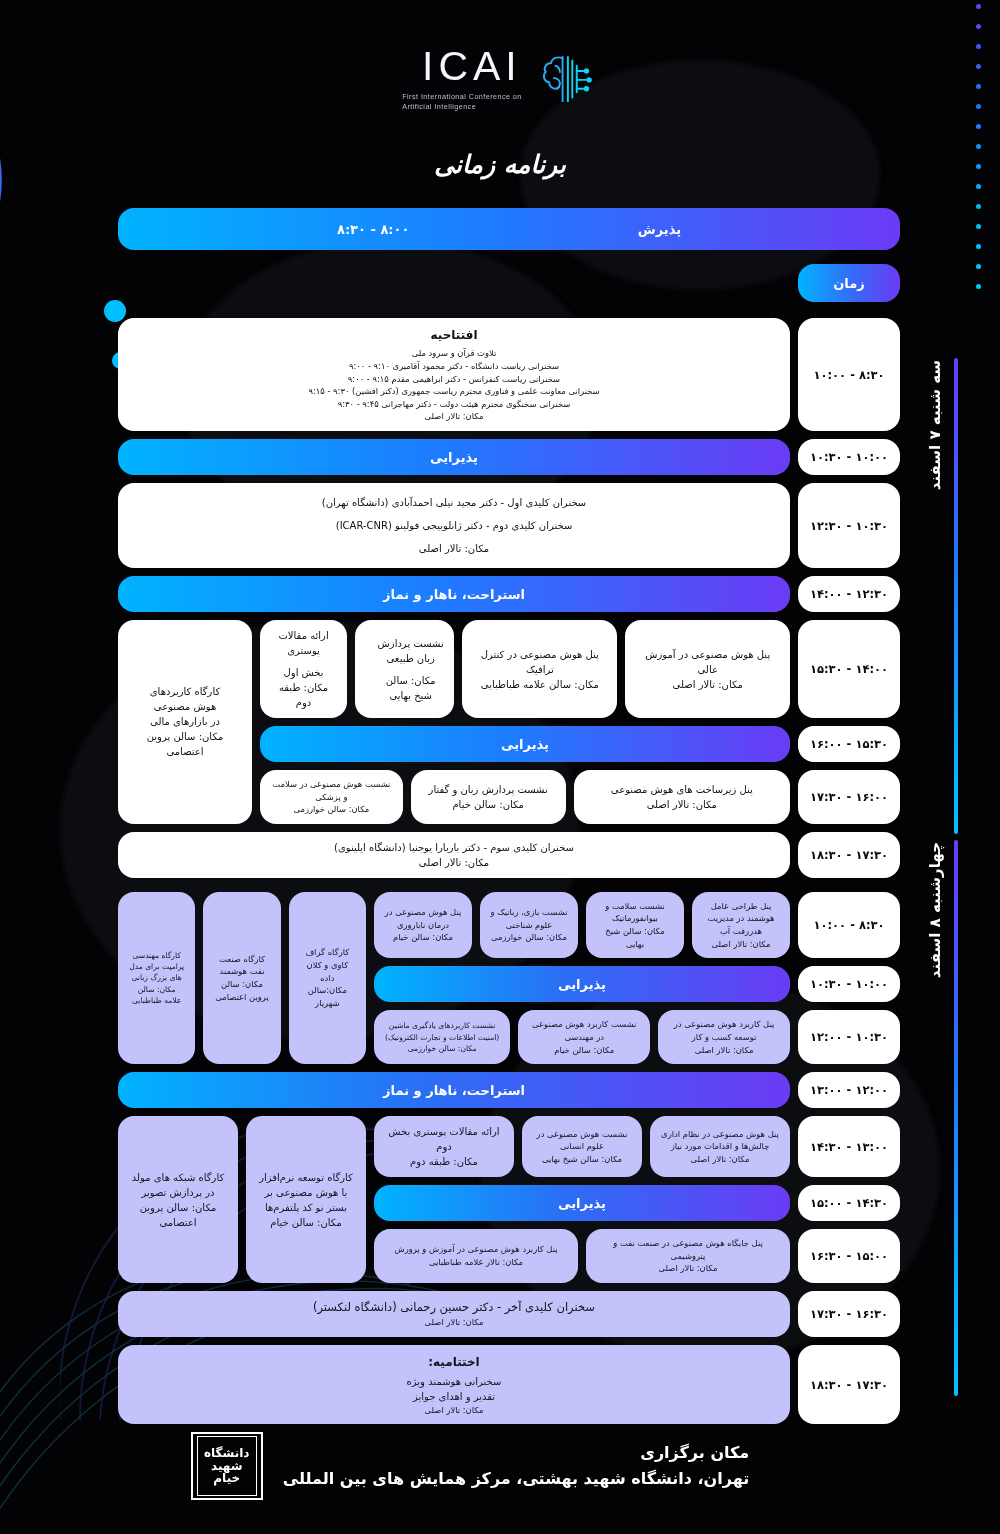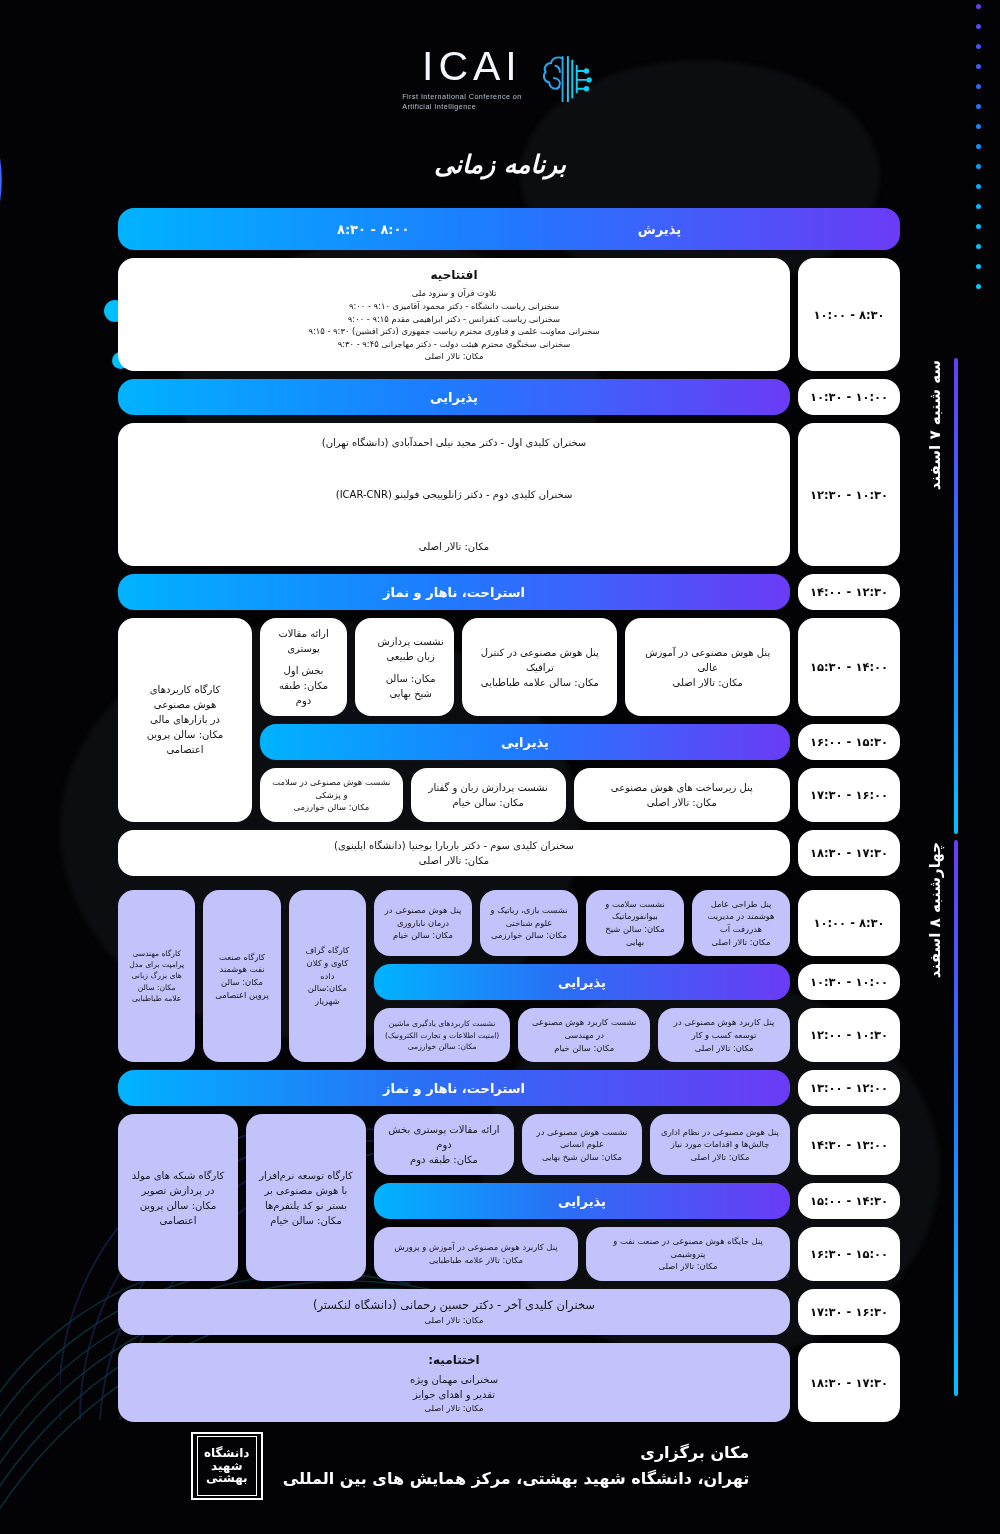--- a/index.html
+++ b/index.html
@@ -176,20 +176,24 @@
 
 <div class="sheet">
 
   <div class="row">
     <div class="bar" style="min-height:42px;position:relative;">
       <span style="position:absolute;right:28%;">پذیرش</span>
       <span style="position:absolute;left:28%;">۸:۰۰ - ۸:۳۰</span>
     </div>
   </div>
 
+  <div class="row" style="margin-top:14px;margin-bottom:16px;">
+    <div class="bar" style="flex:0 0 102px;min-height:38px;font-size:13px;
+         background:linear-gradient(90deg,#00b3ff 0%,#3c63f7 60%,#6b3bf5 100%);">زمان</div>
+  </div>
 
   <div class="row">
     <div class="timecell">۸:۳۰ - ۱۰:۰۰</div>
     <div class="card wide" style="min-height:102px;">
       <div class="hl">افتتاحیه</div>
       <div class="sm">تلاوت قرآن و سرود ملی</div>
       <div class="sm">سخنرانی ریاست دانشگاه - دکتر محمود آقامیری ۹:۱۰ - ۹:۰۰</div>
       <div class="sm">سخنرانی ریاست کنفرانس - دکتر ابراهیمی مقدم ۹:۱۵ - ۹:۰۰</div>
       <div class="sm">سخنرانی معاونت علمی و فناوری محترم ریاست جمهوری (دکتر افشین) ۹:۳۰ - ۹:۱۵</div>
       <div class="sm">سخنرانی سخنگوی محترم هیئت دولت - دکتر مهاجرانی ۹:۴۵ - ۹:۳۰</div>
@@ -197,21 +201,21 @@
     </div>
   </div>
 
   <div class="row">
     <div class="timecell" style="min-height:34px;">۱۰:۰۰ - ۱۰:۳۰</div>
     <div class="bar">پذیرایی</div>
   </div>
 
   <div class="row">
     <div class="timecell">۱۰:۳۰ - ۱۲:۳۰</div>
-    <div class="card wide" style="min-height:78px;gap:29px;">
+    <div class="card wide" style="min-height:78px;">
       <div class="ln" style="margin:4px 0;">سخنران کلیدی اول - دکتر مجید نیلی احمدآبادی (دانشگاه تهران)</div>
       <div class="ln" style="margin:4px 0;">سخنران کلیدی دوم - دکتر ژانلوییجی فولینو (ICAR-CNR)</div>
       <div class="ln" style="margin:4px 0;">مکان: تالار اصلی</div>
     </div>
   </div>
 
   <div class="row">
     <div class="timecell" style="min-height:34px;">۱۲:۳۰ - ۱۴:۰۰</div>
     <div class="bar">استراحت، ناهار و نماز</div>
   </div>
@@ -398,21 +402,21 @@
     <div class="card lav wide">
       <div class="ln" style="font-size:11.5px;">سخنران کلیدی آخر - دکتر حسین رحمانی (دانشگاه لنکستر)</div>
       <div class="sm">مکان: تالار اصلی</div>
     </div>
   </div>
 
   <div class="row">
     <div class="timecell" style="min-height:76px;">۱۷:۳۰ - ۱۸:۳۰</div>
     <div class="card lav wide" style="min-height:76px;">
       <div class="hl">اختتامیه:</div>
-      <div class="ln">سخنرانی مهمان ویژه</div>
+      <div class="ln">سخنرانی هوشمند ویژه</div>
       <div class="ln">تقدیر و اهدای جوایز</div>
       <div class="sm">مکان: تالار اصلی</div>
     </div>
   </div>
 </div>
 
 <div class="daystrip">
   <div class="dayline" style="top:358px;height:476px;
        background:linear-gradient(180deg,#6b3bf5 0%,#1f7bff 45%,#00c2ff 100%);"></div>
   <div class="daylabel" style="top:360px;">سه شنبه ۷ اسفند</div>
@@ -424,16 +428,16 @@
 
 <div class="footer">
   <div class="foot-txt">
     <div class="foot-1">مکان برگزاری</div>
     <div class="foot-2">تهران، دانشگاه شهید بهشتی، مرکز همایش های بین المللی</div>
   </div>
   <div class="shahid-logo">
     <div class="shahid-inner">
       <div>دانشگاه</div>
       <div>شهید</div>
-      <div>بهشتی</div>
+      <div>خیام</div>
     </div>
   </div>
 </div>
 
 </body></html>

